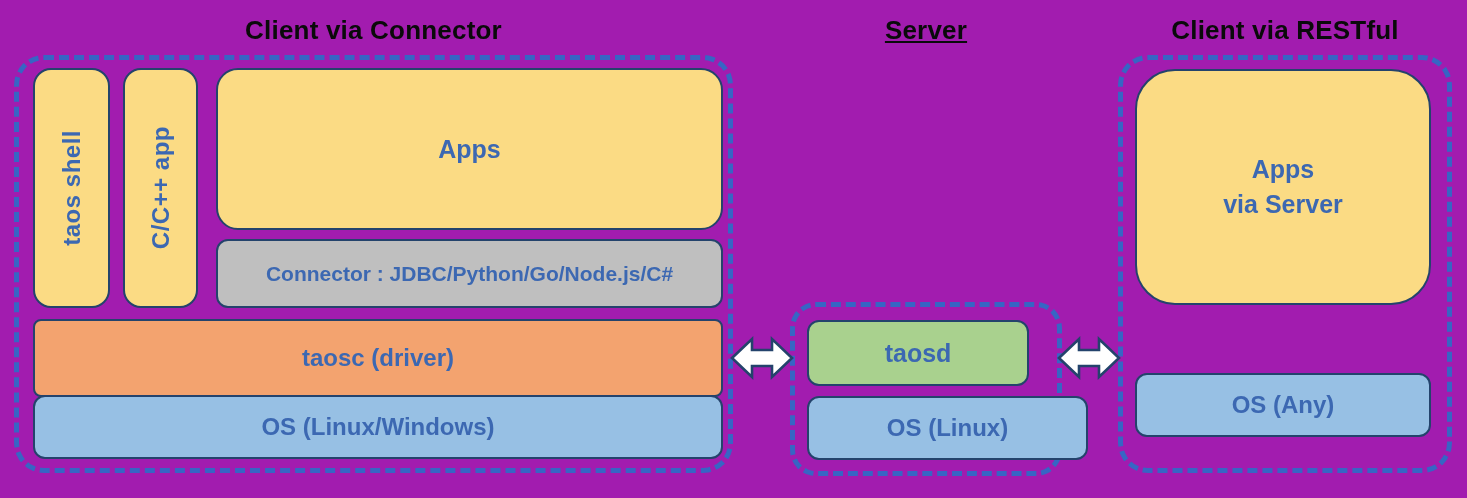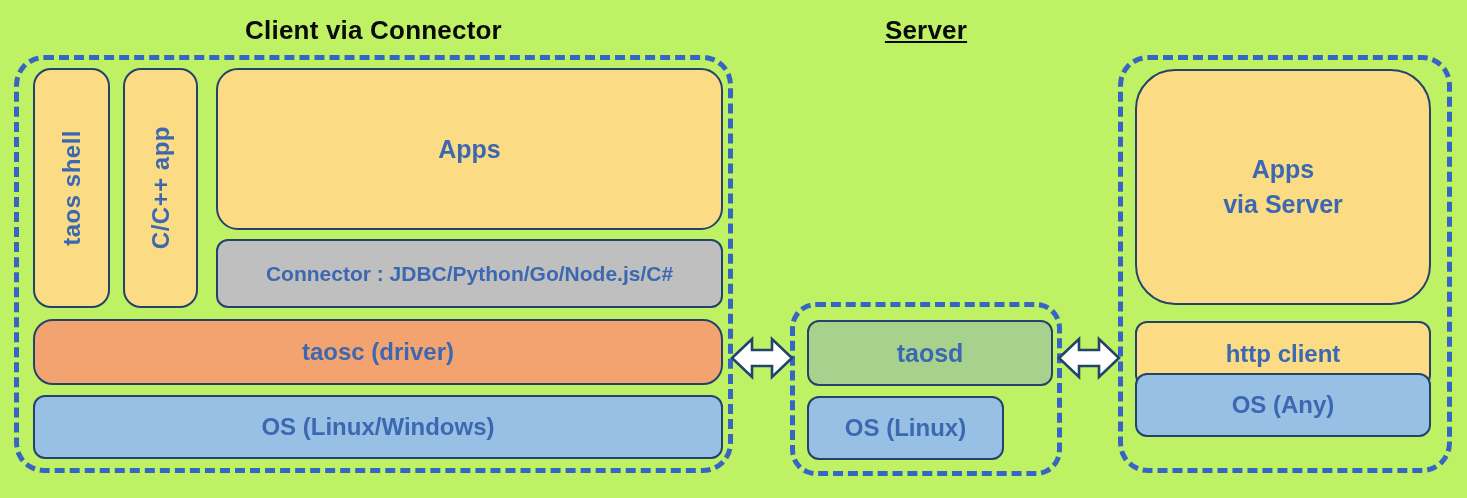--- a/index.html
+++ b/index.html
@@ -1,18 +1,18 @@
 <!DOCTYPE html>
 <html style="--dash-blue: #3765C4; --box-border: #24436C; --label-blue: #3C68B2; --fill-yellow: #FBDB84; --fill-gray: #BFBFBF; --fill-orange: #F3A36F; --fill-blue: #97C0E4; --fill-green: #A9D18E; --title-black: #0A0A0A;"><head>
 <meta charset="utf-8">
 <style>
   html,body{margin:0;padding:0;background:#ffffff;}
   body{font-family:"Liberation Sans","DejaVu Sans",sans-serif;}
   #stage{
-    position:relative;width:1467px;height:498px;background:#bef264;overflow:hidden;
+    position:relative;width:1467px;height:498px;background:#a21caf;overflow:hidden;
   }
   .title{
     position:absolute;top:12px;height:36px;line-height:36px;
     text-align:center;font-weight:bold;font-size:26px;color:#0a0a0a;
     letter-spacing:0.2px;
   }
   .dashed-box{
     position:absolute;box-sizing:border-box;
     border:5px dashed var(--dash-blue);border-radius:30px;
     background:transparent;
@@ -32,26 +32,26 @@
   .v-label{
     writing-mode:vertical-rl;transform:rotate(180deg);
     white-space:nowrap;letter-spacing:0.5px;
   }
   
   #box-client-connector{left:14px;top:55px;width:719px;height:418px;}
   #node-taos-shell{left:33px;top:68px;width:77px;height:240px;border-radius:18px;}
   #node-cpp-app{left:123px;top:68px;width:75px;height:240px;border-radius:18px;}
   #node-apps{left:216px;top:68px;width:507px;height:162px;border-radius:22px;font-size:25px;}
   #node-connector{left:216px;top:239px;width:507px;height:69px;border-radius:12px;font-size:21px;}
-  #node-taosc{left:33px;top:319px;width:690px;height:66px;border-radius:20px;}
+  #node-taosc{left:33px;top:319px;width:690px;height:78px;border-radius:8px;}
   #node-os-lw{left:33px;top:395px;width:690px;height:64px;border-radius:12px;justify-content:center;}
   
   #box-server{left:790px;top:302px;width:272px;height:174px;border-radius:26px;}
-  #node-taosd{left:807px;top:320px;width:246px;height:66px;border-radius:12px;font-size:25px;}
-  #node-os-linux{left:807px;top:396px;width:197px;height:64px;border-radius:12px;}
+  #node-taosd{left:807px;top:320px;width:222px;height:66px;border-radius:12px;font-size:25px;}
+  #node-os-linux{left:807px;top:396px;width:281px;height:64px;border-radius:12px;}
   
   #box-client-restful{left:1118px;top:55px;width:334px;height:418px;}
   #node-apps-restful{left:1135px;top:69px;width:296px;height:236px;border-radius:40px;font-size:25px;line-height:1.4;flex-direction:column;}
   #node-http-client{left:1135px;top:321px;width:296px;height:66px;border-radius:12px;}
   #node-os-any{left:1135px;top:373px;width:296px;height:64px;border-radius:12px;}
   
   #title-client-connector{left:14px;width:719px;}
   #title-server{left:790px;width:272px;text-decoration:underline;}
   #title-client-restful{left:1118px;width:334px;}
   
@@ -61,20 +61,21 @@
   .arrow svg{display:block;width:100%;height:100%;}
   .arrow path{fill:#ffffff;stroke:var(--box-border);stroke-width:2.6;stroke-linejoin:miter;}
 </style>
 </head>
 <body>
 
 <div id="stage">
 
   <div class="title" id="title-client-connector">Client via Connector</div>
   <div class="title" id="title-server">Server</div>
+  <div class="title" id="title-client-restful">Client via RESTful</div>
 
   <div class="dashed-box" id="box-client-connector"></div>
 
   <div class="node fill-yellow" id="node-taos-shell">
     <span class="v-label">taos shell</span>
   </div>
 
   <div class="node fill-yellow" id="node-cpp-app">
     <span class="v-label">C/C++ app</span>
   </div>
@@ -105,23 +106,20 @@
     <span>OS (Linux)</span>
   </div>
 
   <div class="dashed-box" id="box-client-restful"></div>
 
   <div class="node fill-yellow" id="node-apps-restful">
     <span>Apps</span>
     <span>via Server</span>
   </div>
 
-  <div class="node fill-yellow" id="node-http-client">
-    <span>http client</span>
-  </div>
 
   <div class="node fill-blue" id="node-os-any">
     <span>OS (Any)</span>
   </div>
 
   <div class="arrow" id="arrow-left">
     <svg viewBox="0 0 64 46" preserveAspectRatio="none">
       <path d="M2,23 L22,4 L22,15 L42,15 L42,4 L62,23 L42,42 L42,31 L22,31 L22,42 Z"></path>
     </svg>
   </div>

